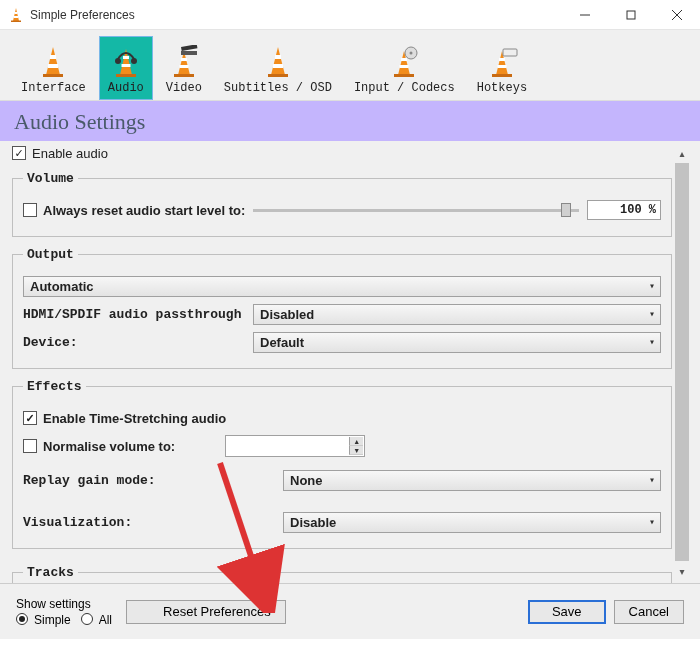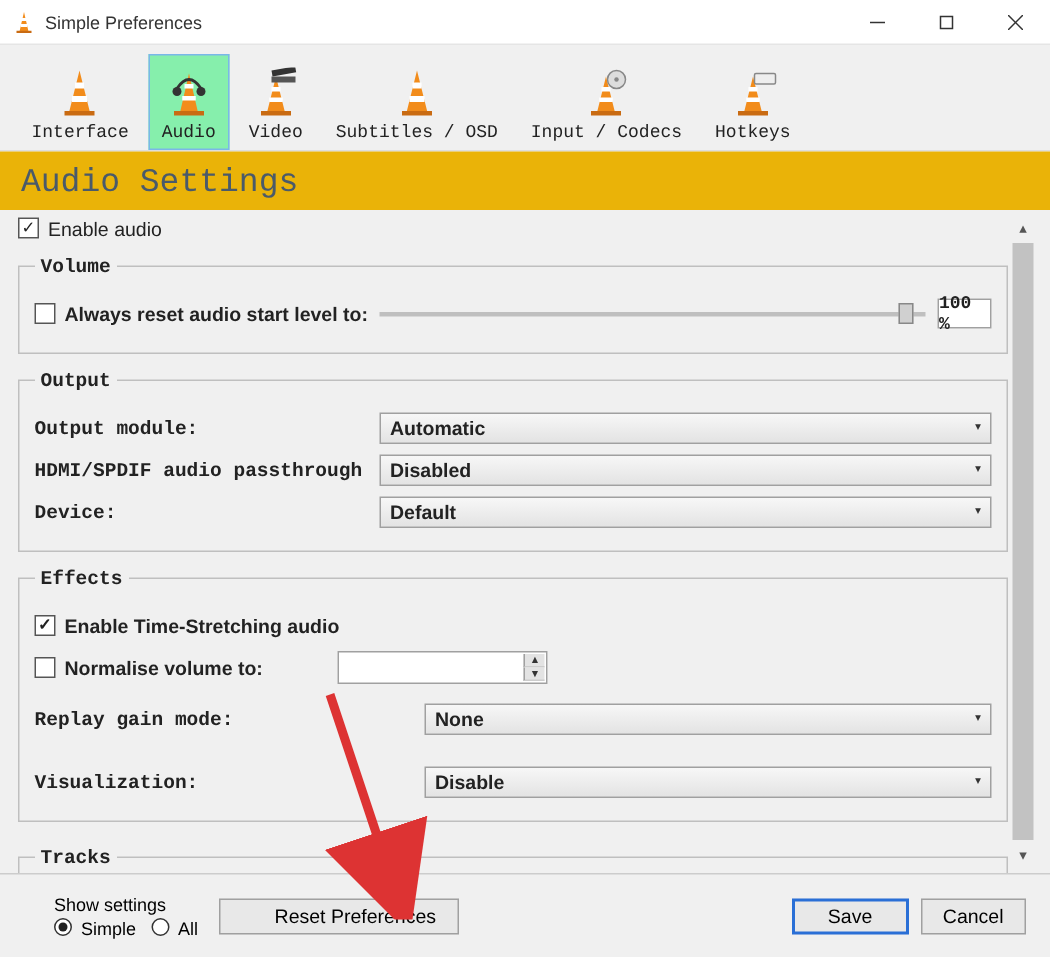--- a/index.html
+++ b/index.html
@@ -9,26 +9,26 @@
 .titlebar { height: 30px; display: flex; align-items: center; padding: 0 0 0 8px; border-bottom: 1px solid #e5e5e5; }
 .titlebar .icon-cone { width: 16px; height: 16px; margin-right: 6px; }
 .titlebar .title { font-size: 12px; color: #333; }
 .titlebar .winbtns { margin-left: auto; display: flex; }
 .winbtn { width: 46px; height: 30px; display: flex; align-items: center; justify-content: center; color: #333; }
 .winbtn svg { width: 10px; height: 10px; }
 
 
 .tabs { display: flex; padding: 6px 12px 0 12px; gap: 4px; background: #f0f0f0; border-bottom: 1px solid #ddd; align-items: center; }
 .tab { display: flex; flex-direction: column; align-items: center; padding: 6px 8px 4px 8px; font-size: 12px; color: #222; border: 1px solid transparent; }
-.tab.sel { background: #86efac; border: 1px solid #7ab7e8; }
+.tab.sel { background: #14b8a6; border: 1px solid #7ab7e8; }
 .tab .cone { width: 36px; height: 36px; display: flex; align-items: flex-end; justify-content: center; }
 .tab .lbl { margin-top: 2px; font-family: Consolas, "Courier New", monospace; }
 
 
-.heading { font-family: Liberation Mono, monospace; font-size: 22px; color: #4a5a6a; padding: 8px 14px 6px 14px; background:#eab308;}
+.heading { font-family: Liberation Serif, serif; font-size: 22px; color: #4a5a6a; padding: 8px 14px 6px 14px; background:#c4b5fd;}
 
 
 .content { position: relative; height: 442px; background: #f0f0f0; padding: 4px 12px 0 12px; }
 .scrollpane { position: absolute; left: 12px; right: 28px; top: 0; bottom: 0; overflow: hidden; font-family: Consolas, "Courier New", monospace; font-size: 13px; color: #222; }
 .vscroll { position: absolute; right: 10px; top: 4px; bottom: 4px; width: 16px; background: #f0f0f0; display:flex; flex-direction:column; align-items:center; }
 .vscroll .arrow { width:16px; height:16px; color:#555; display:flex; align-items:center; justify-content:center; font-size:10px;}
 .vscroll .track { flex:1; width:14px; background:#f0f0f0;}
 .vscroll .thumb { position:absolute; top:18px; width:14px; height:398px; background:#c2c2c2; left:1px;}
 
 .row { display:flex; align-items:center; height:24px; }
@@ -39,32 +39,32 @@
 legend { padding:0 4px; font-family: Consolas, "Courier New", monospace; font-size:13px; }
 
 .fldrow { display:flex; align-items:center; margin:4px 0; height:24px;}
 .fldlbl { width:230px; font-family: Consolas, "Courier New", monospace; font-size:13px;}
 .select { flex:1; height:21px; background: linear-gradient(#f7f7f7,#e3e3e3); border:1px solid #a0a0a0; display:flex; align-items:center; padding:0 18px 0 6px; position:relative; font-family: Consolas, "Courier New", monospace; font-size:13px;}
 .select::after { content:"▾"; position:absolute; right:5px; font-size:10px; color:#333;}
 
 .slider { flex:1; height:20px; position:relative; margin:0 8px;}
 .slider .track { position:absolute; left:0; right:0; top:9px; height:3px; background:#bfbfbf;}
 .slider .thumb { position:absolute; right:8px; top:3px; width:10px; height:14px; background:#d0d0d0; border:1px solid #888;}
-.pctbox { width:36px; height:20px; border:1px solid #a0a0a0; background:#fff; display:flex; align-items:center; justify-content:flex-end; padding-right:4px; font-family: Consolas, "Courier New", monospace; font-size:12px;}
+.pctbox { width:74px; height:20px; border:1px solid #a0a0a0; background:#fff; display:flex; align-items:center; justify-content:flex-end; padding-right:4px; font-family: Consolas, "Courier New", monospace; font-size:12px;}
 
 .spin { width:140px; height:22px; border:1px solid #a0a0a0; background:#fff; display:flex; align-items:center; position:relative; margin-left:50px;}
 .spin .val { flex:1; text-align:right; padding-right:20px; font-family: Consolas, "Courier New", monospace; font-size:12px;}
 .spin .btns { position:absolute; right:1px; top:1px; bottom:1px; width:14px; display:flex; flex-direction:column;}
 .spin .btns div{ flex:1; background:#e3e3e3; border-left:1px solid #a0a0a0; display:flex; align-items:center; justify-content:center; font-size:7px; color:#333; border-bottom:1px solid #ccc;}
 
 .tracks-input { flex:1; height:22px; background:#fff; border:1px solid #a0a0a0;}
 
 
 .footer { height:56px; background:#f0f0f0; border-top:1px solid #ccc; display:flex; align-items:center; padding:0 16px; position:relative;}
-.show-settings { font-family: Consolas, "Courier New", monospace; font-size:12px;margin-left:20px; }
+.show-settings { font-family: Consolas, "Courier New", monospace; font-size:12px; }
 .show-settings .title2 { margin-bottom:2px;}
 .radios { display:flex; align-items:flex-start; gap:4px;}
 .radio { width:12px; height:12px; border:1px solid #333; border-radius:50%; display:inline-flex; align-items:center; justify-content:center; margin-right:2px; background:#fff;}
 .radio.sel::after { content:""; width:6px; height:6px; background:#222; border-radius:50%;}
 .btn { height:24px; padding:0 14px; background:#e8e8e8; border:1px solid #a0a0a0; font-size:13px; display:flex; align-items:center; margin-left:8px;}
 .btn.primary { border:2px solid #2a6fd6; padding:0 22px;}
 .spacer { flex:1; }
 
 
 .arrow-overlay { position:absolute; pointer-events:none; z-index:100; left:200px; top:453px;}
@@ -197,21 +197,20 @@
             <div class="track"></div>
             <div class="thumb"></div>
           </div>
         <div class="pctbox">100 %</div>
       </div>
     </fieldset>
 
     <fieldset>
       <legend>Output</legend>
       <div class="fldrow">
-        <span class="fldlbl">Output module:</span>
         <div class="select">
             <span>Automatic</span>
           </div>
       </div>
       <div class="fldrow">
         <span class="fldlbl">HDMI/SPDIF audio passthrough</span>
         <div class="select">
             <span>Disabled</span>
           </div>
       </div>

